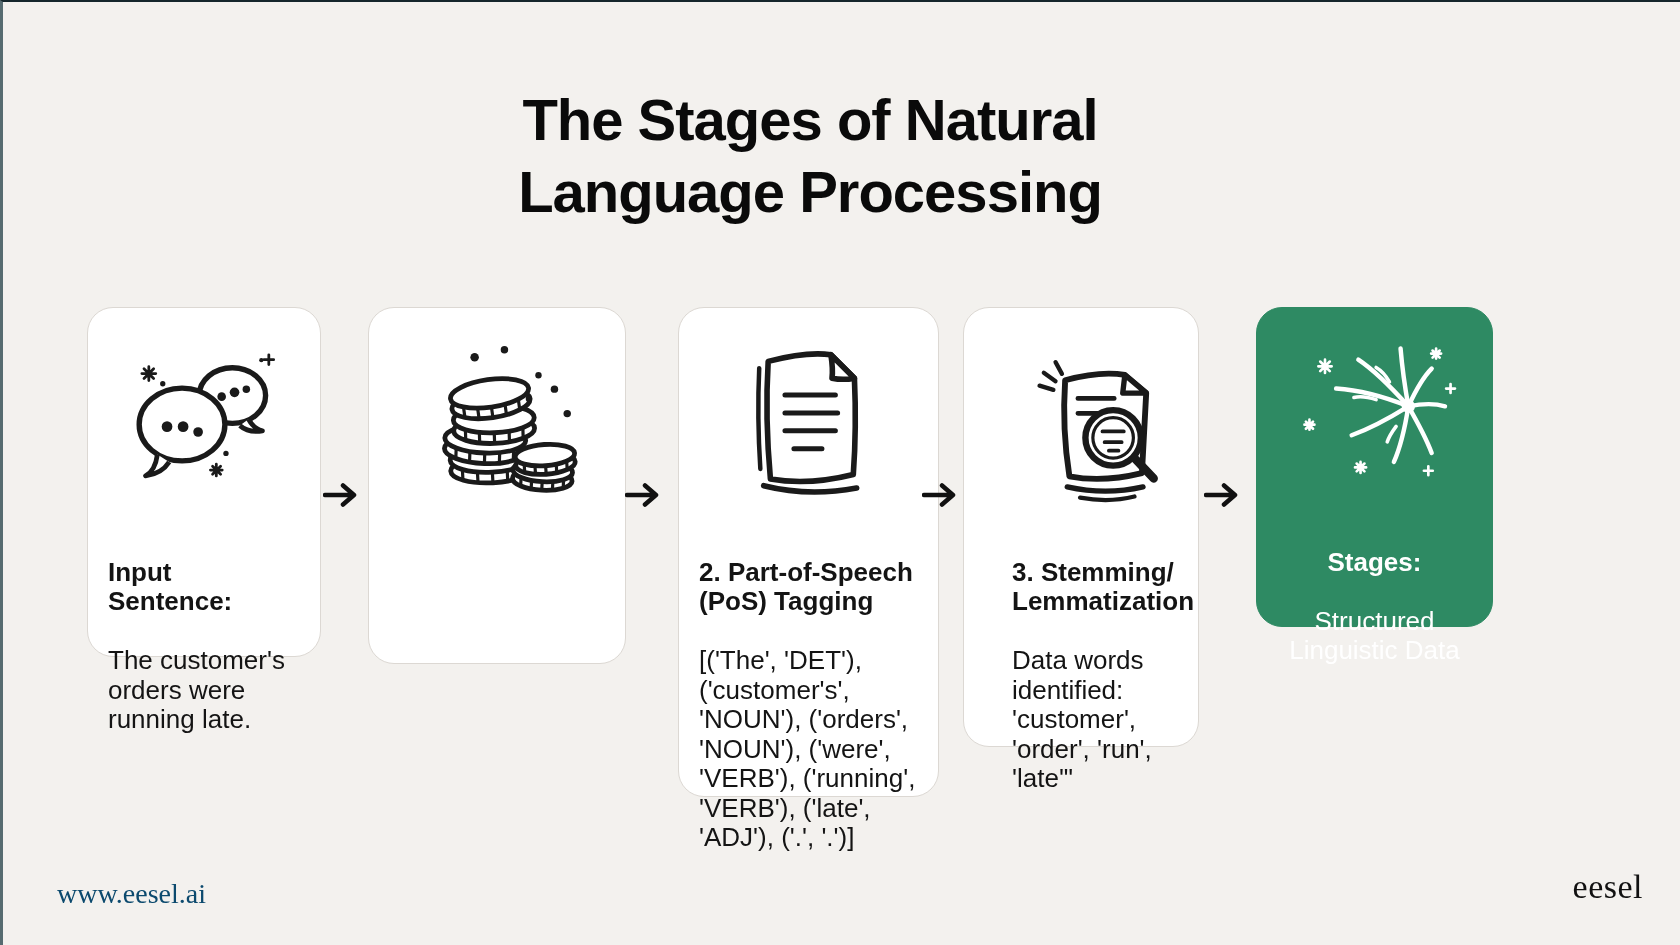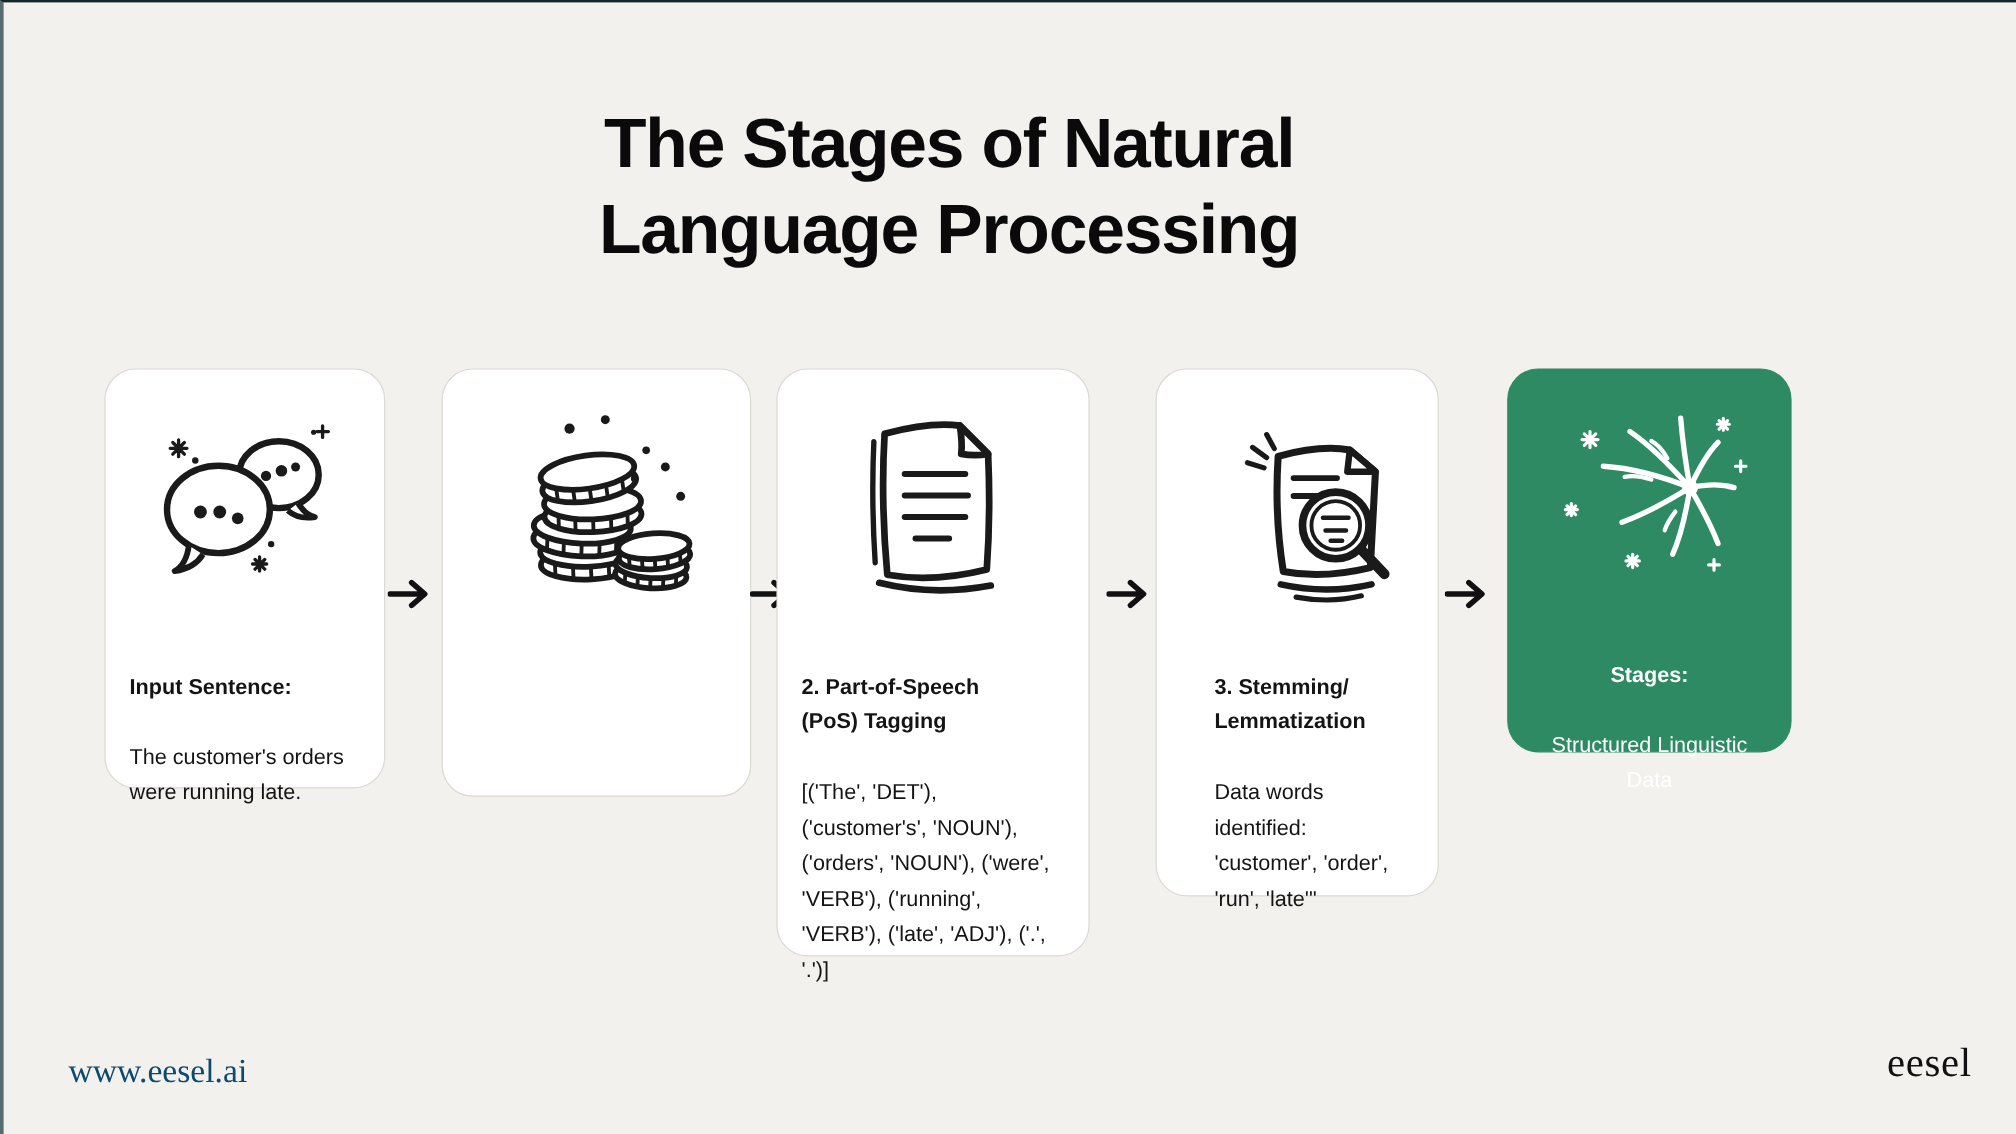--- a/index.html
+++ b/index.html
@@ -4,39 +4,39 @@
 <style>
   html,body{margin:0;padding:0;background:#e8e6e3;}
   .canvas{
     position:relative;width:1680px;height:945px;background:#f3f1ee;
     border-top:2px solid #15262b;border-left:3px solid #566b70;
     box-sizing:border-box;overflow:hidden;
     font-family:"Liberation Sans",sans-serif;color:#141414;
   }
   .title{
     position:absolute;top:82px;left:0;width:1576px;text-align:center;
-    font-size:58px;font-weight:800;letter-spacing:-1px;line-height:72px;color:#0a0a0a;
+    font-size:58px;font-weight:800;letter-spacing:-1px;line-height:72px;color:#0a0a0a;padding-left:19px;
   }
   .card{
     position:absolute;top:305px;background:#ffffff;border:1.5px solid #dcd8d3;
     border-radius:26px;box-sizing:border-box;padding:16px 20px 18px 20px;
   }
   .card1{left:84px;width:234px;height:350px;}
   .card2{left:365px;width:258px;height:357px;}
-  .card3{left:644px;width:261px;height:490px;}
+  .card3{left:675px;width:261px;height:490px;}
   .card4{left:960px;width:236px;height:440px;padding-left:48px;}
   .card5{left:1253px;width:237px;height:320px;background:#2e8a63;border-color:#2e8a63;
          color:#ffffff;text-align:center;}
   .icon-zone{display:flex;align-items:center;justify-content:center;}
   .card1 .icon-zone{height:186px;}
   .card2 .icon-zone{height:192px;}
   .card3 .icon-zone{height:198px;}
   .card4 .icon-zone{height:200px;}
   .card5 .icon-zone{height:168px;}
-  .step-text{font-size:18px;line-height:29.5px;white-space:pre-line;}
+  .step-text{font-size:26px;line-height:29.5px;white-space:pre-line;}
   .card1 .step-text{margin-top:18px;}
   .card2 .step-text{margin-top:12px;}
   .card3 .step-text{margin-top:6px;}
   .card4 .step-text{margin-top:4px;}
   .card5 .step-text{margin-top:26px;}
   .step-heading{font-weight:700;}
   .arrow{position:absolute;top:479px;}
   .a1{left:320px;} .a2{left:622px;} .a3{left:919px;} .a4{left:1201px;}
   .footer-site{
     position:absolute;left:54px;top:876px;font-family:"Liberation Serif",serif;

